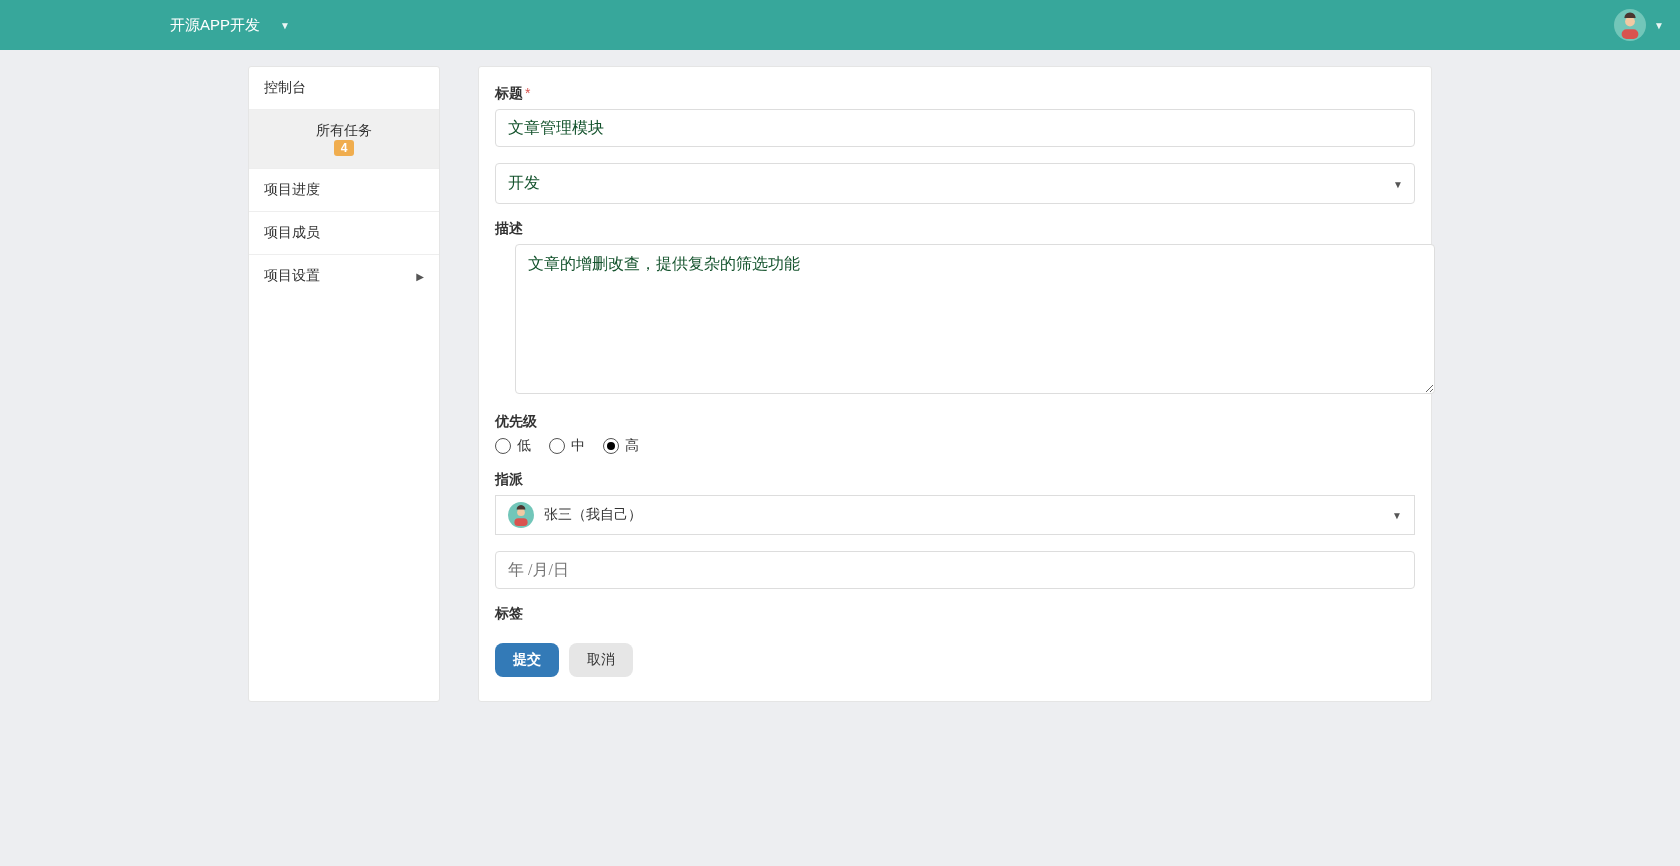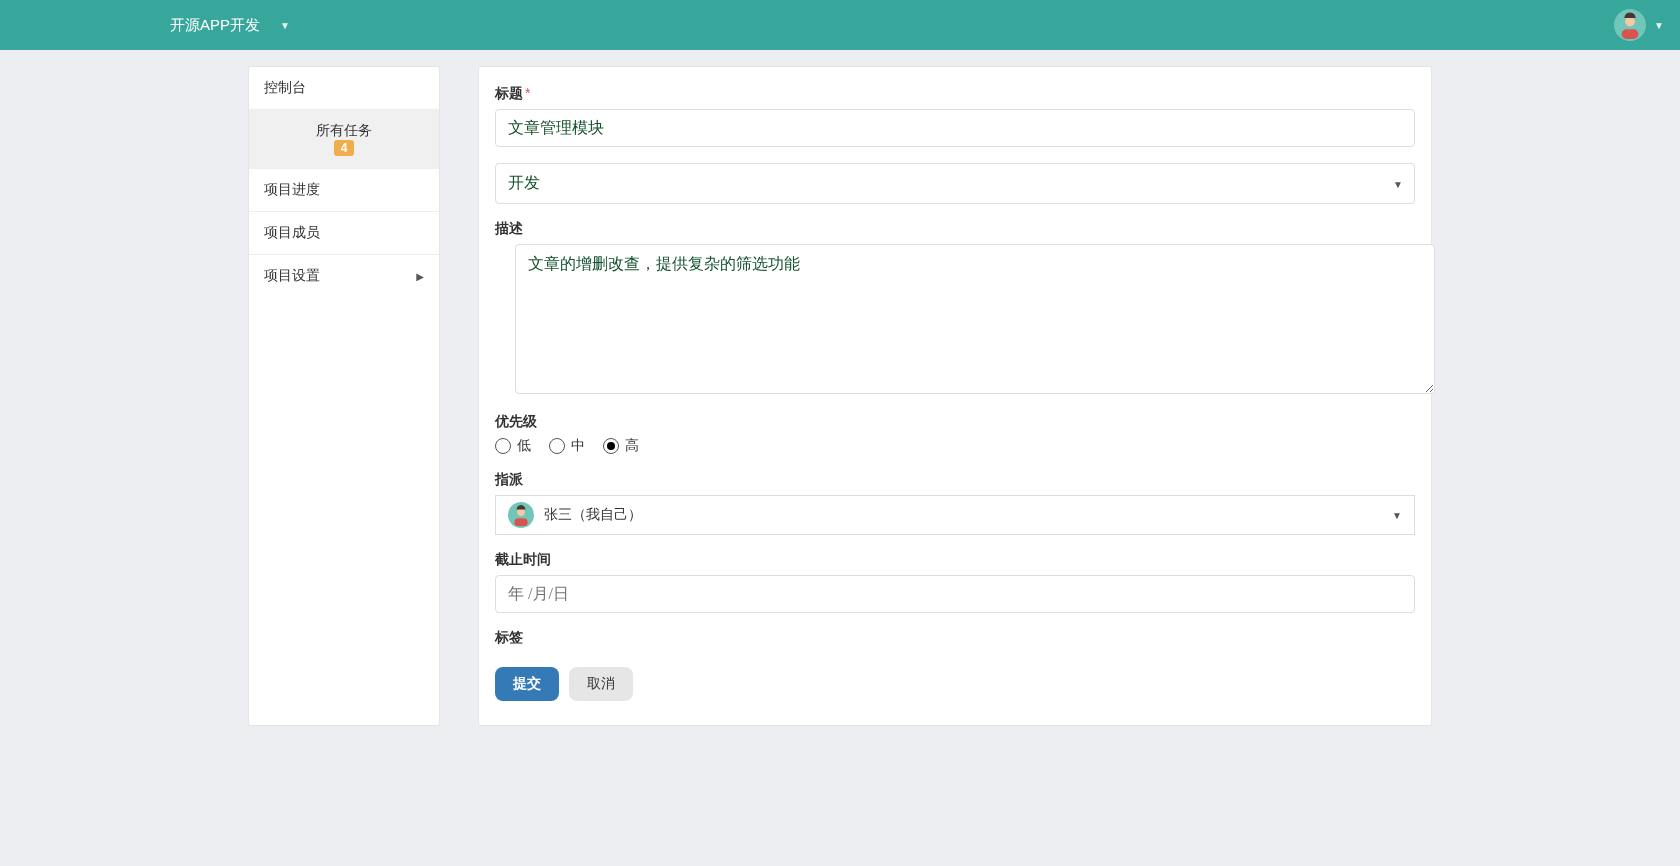--- a/index.html
+++ b/index.html
@@ -210,21 +210,20 @@
               <path d="M20 2c5 0 8 4 8 8H12c0-4 3-8 8-8z" fill="#4a3530"></path>
               <rect x="8" y="26" width="24" height="14" rx="7" fill="#d9534f"></rect>
             </svg>
         </span>
         <span>张三（我自己）</span>
         <span class="select-caret">▼</span>
       </div>
     </div>
 
     <div class="form-group">
-      <label class="form-label">截止时间</label>
       <input type="text" class="form-control" placeholder="年 /月/日" style="">
     </div>
 
     <div class="form-group">
       <label class="form-label">标签</label>
     </div>
 
     <div class="btn-row">
       <button class="btn btn-primary">提交</button>
       <button class="btn btn-default">取消</button>

